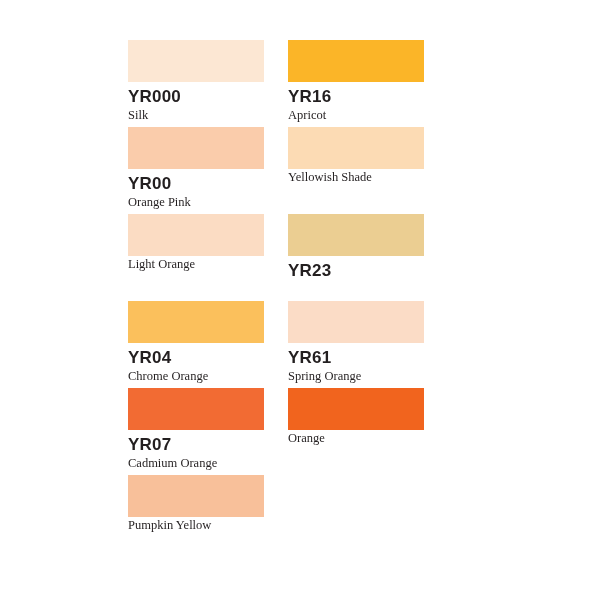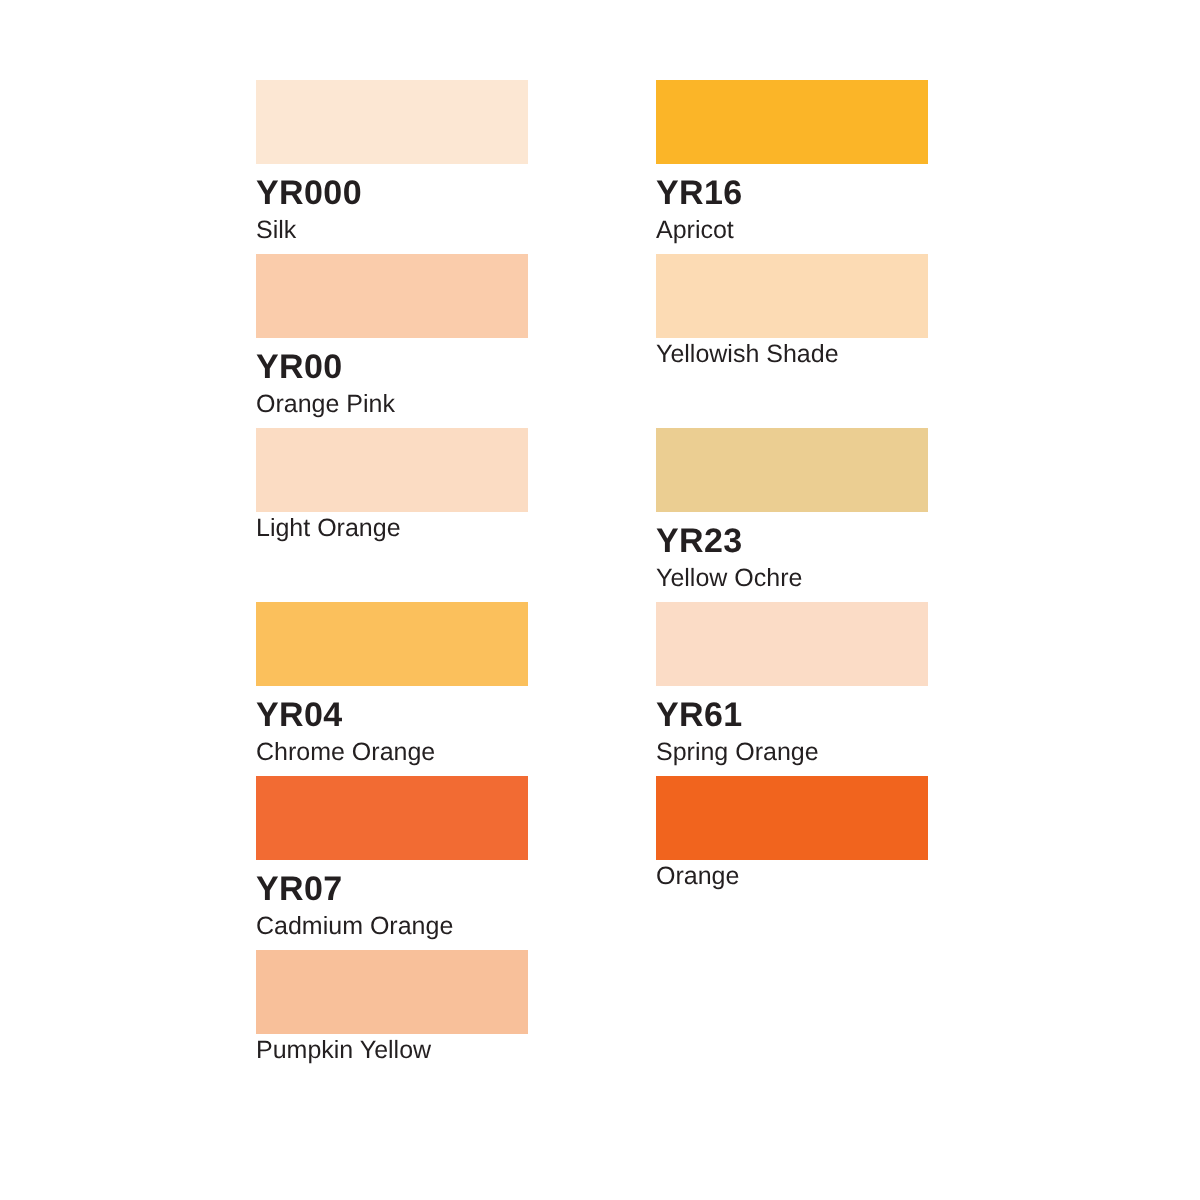--- a/index.html
+++ b/index.html
@@ -20,21 +20,21 @@
     height: 600px;
     box-sizing: border-box;
   }
   .columns {
     position: absolute;
     left: 128px;
     top: 40px;
     width: 336px;
     display: flex;
     flex-direction: row;
-    gap: 64px;
+    gap: 24px;
   }
   .column {
     width: 136px;
     display: flex;
     flex-direction: column;
   }
   .swatch-cell {
     width: 136px;
     height: 87px;
     position: relative;
@@ -53,20 +53,21 @@
     margin-top: 5px;
     white-space: nowrap;
   }
   .swatch-name {
     font-size: 12.5px;
     font-weight: normal;
     color: #231f20;
     line-height: 15px;
     margin-top: 1px;
     white-space: nowrap;
+    font-family: Liberation Serif, serif;
   }
 </style>
 </head>
 <body style="background-color: rgb(255, 255, 255);">
 
 <div class="chart">
   <div class="columns">
 
     <div class="column">
 
@@ -115,21 +116,20 @@
       </div>
 
       <div class="swatch-cell">
         <div class="swatch-chip" style="background-color:#FCDBB4;"></div>
         <div class="swatch-name">Yellowish Shade</div>
       </div>
 
       <div class="swatch-cell">
         <div class="swatch-chip" style="background-color:#EBCE92;"></div>
         <div class="swatch-code">YR23</div>
-        <div class="swatch-name">Yellow Ochre</div>
       </div>
 
 
       <div class="swatch-cell">
         <div class="swatch-chip" style="background-color:#FBDCC6;"></div>
         <div class="swatch-code">YR61</div>
         <div class="swatch-name">Spring Orange</div>
       </div>
 
       <div class="swatch-cell">

